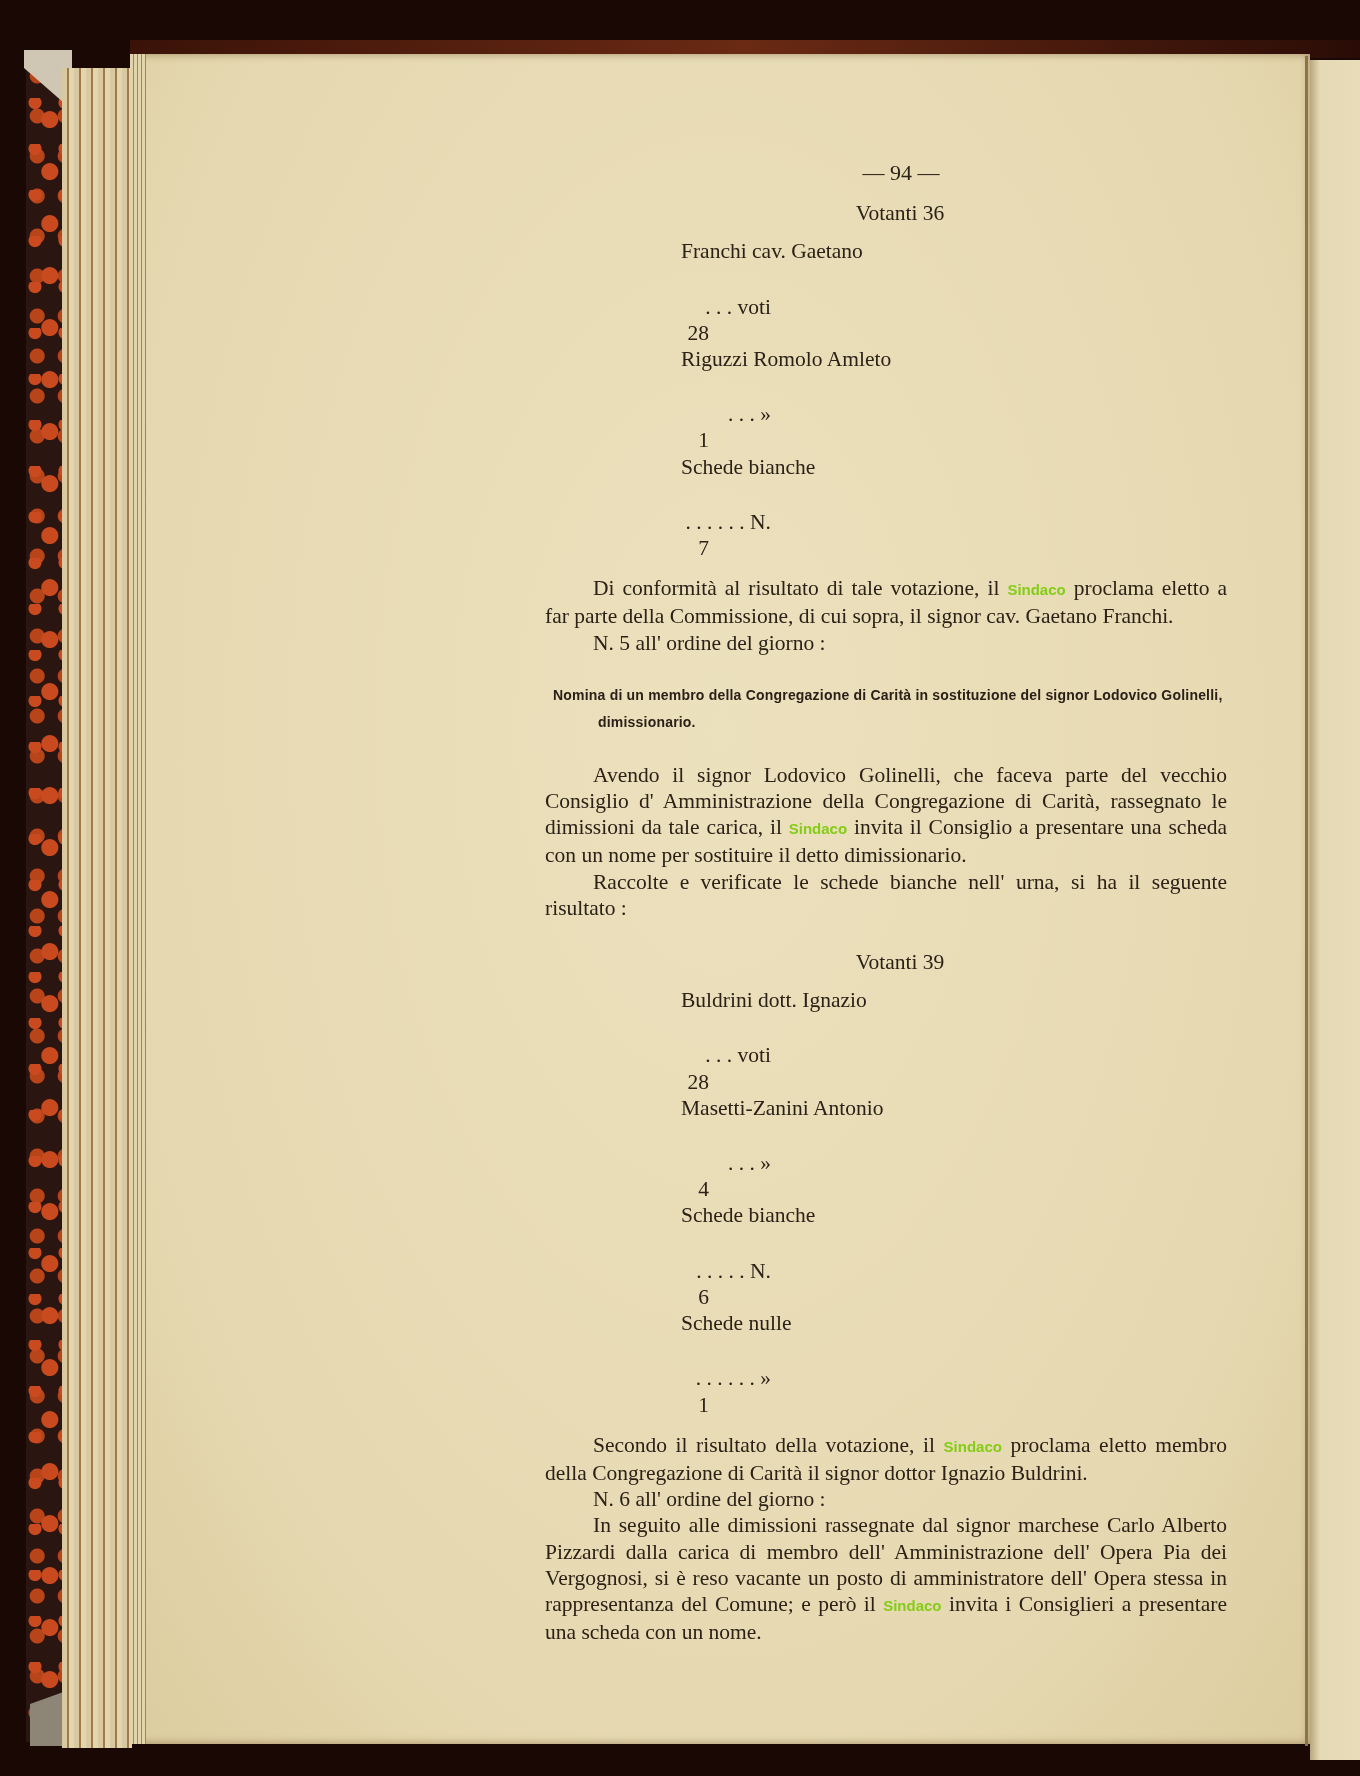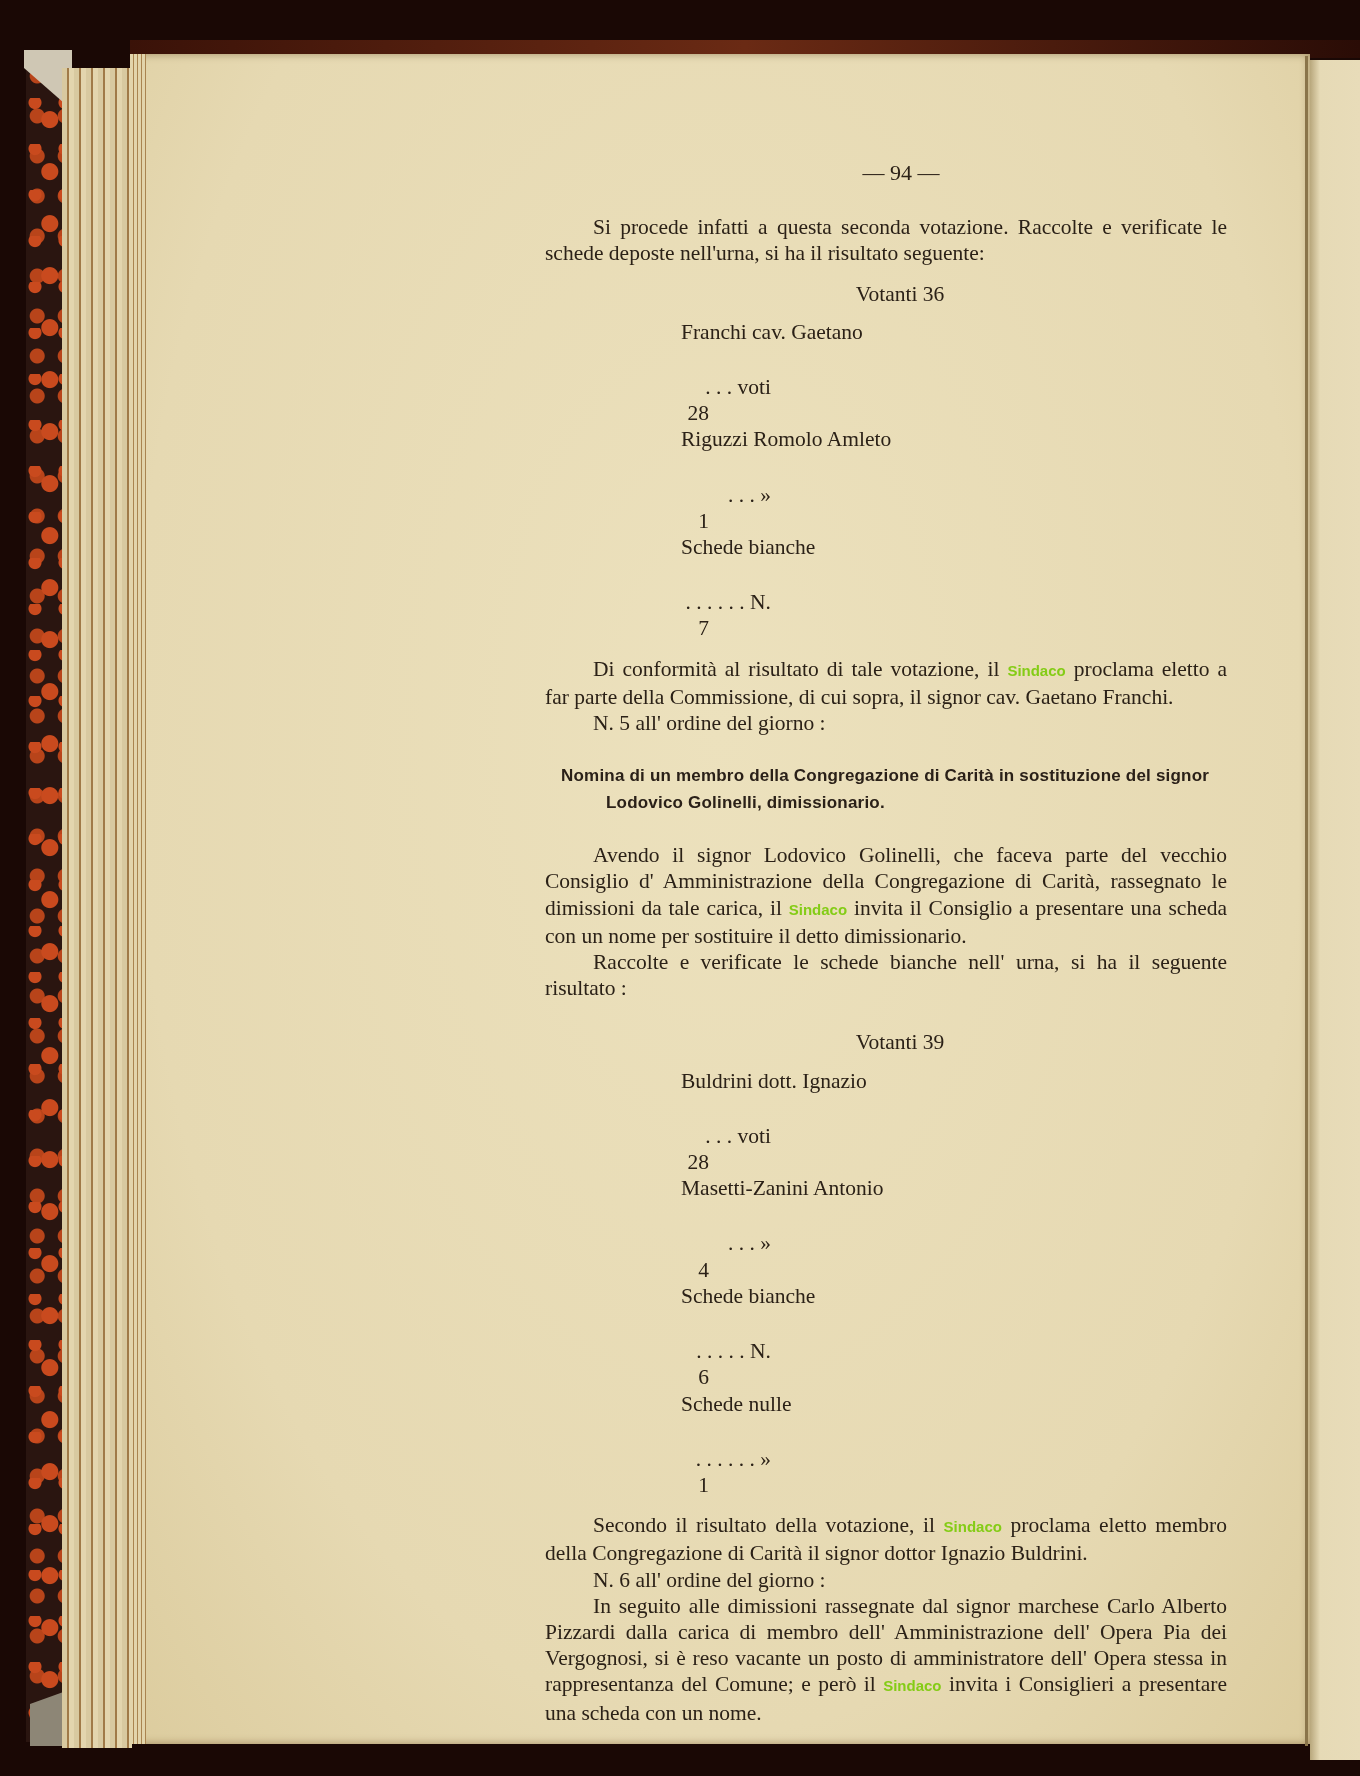--- a/index.html
+++ b/index.html
@@ -40,55 +40,54 @@
     content: ""; position: absolute; left: 0; top: 0; width: 16px; height: 100%;
     background: repeating-linear-gradient(90deg, #e2d4ab 0 3px, #a98450 3px 4px);
   }
   .gutter-line { position:absolute; left: 1305px; top: 56px; width: 3px; height: 1690px; background: #8a744a; }
 
   .text {
     position: absolute; left: 545px; top: 160px; width: 682px;
     font-family: "Liberation Serif", "DejaVu Serif", serif;
     color: #2b2117; font-size: 21.5px; line-height: 26.2px;
   }
-  .pagenum { text-align: center; margin-bottom: 28px; font-size: 22px; padding-left: 30px; }
+  .pagenum { text-align: center; margin-bottom: 5px; font-size: 22px; padding-left: 30px; }
   p { margin: 0; text-align: justify; text-align-last: left; }
   p.indent { text-indent: 48px; }
   .sans { font-family: "Liberation Sans", "DejaVu Sans", sans-serif; font-size: 15px; font-weight: bold; color: #84cc16; }
   .votanti { text-align: center; padding-left: 28px; margin: 14px 0 12px; }
   .tally { margin-left: 136px; width: 410px; }
   .tally-row { display: flex; justify-content: space-between; flex-direction: column; }
   .tally-row .name { flex: 1; }
   .tally-row .lead { width: 90px; text-align: right; margin-right: 10px; margin-top: 29px; }
   .tally-row .val { width: 28px; text-align: right; }
   .heading {
     font-family: "Liberation Sans", "DejaVu Sans", sans-serif;
-    font-weight: bold; font-size: 17px; line-height: 27px; color: #2a2018;
-    margin: 26px 0 26px 16px; padding-left: 45px; text-indent: -45px; letter-spacing: 0.2px;
+    font-weight: bold; font-size: 14px; line-height: 27px; color: #2a2018;
+    margin: 26px 0 26px 8px; padding-left: 45px; text-indent: -45px; letter-spacing: 0.2px;
   }
   .gap-s { height: 14px; }
 </style>
 </head>
 <body>
 
 <div>
   <div class="spine-top"></div>
   <div class="binding-left"></div>
   <div class="corner-top"></div>
   <div class="corner-bottom"></div>
   <div class="page-stack-left"></div>
   <div class="facing-page"></div>
   <div class="page"></div>
   <div class="gutter-line"></div>
 </div>
 
 <div class="text">
   <div class="pagenum">— 94 —</div>
 
-  <p class="indent">Si procede infatti a questa seconda votazione. Raccolte e verificate le schede deposte nell'urna, si ha il risultato seguente:</p>
 
   <div class="votanti">Votanti 36</div>
   <div class="tally">
     <div class="tally-row">
       <span class="name">Franchi cav. Gaetano</span>
       <span class="lead">. . . voti</span>
       <span class="val">28</span>
     </div>
     <div class="tally-row">
       <span class="name">Riguzzi Romolo Amleto</span>

